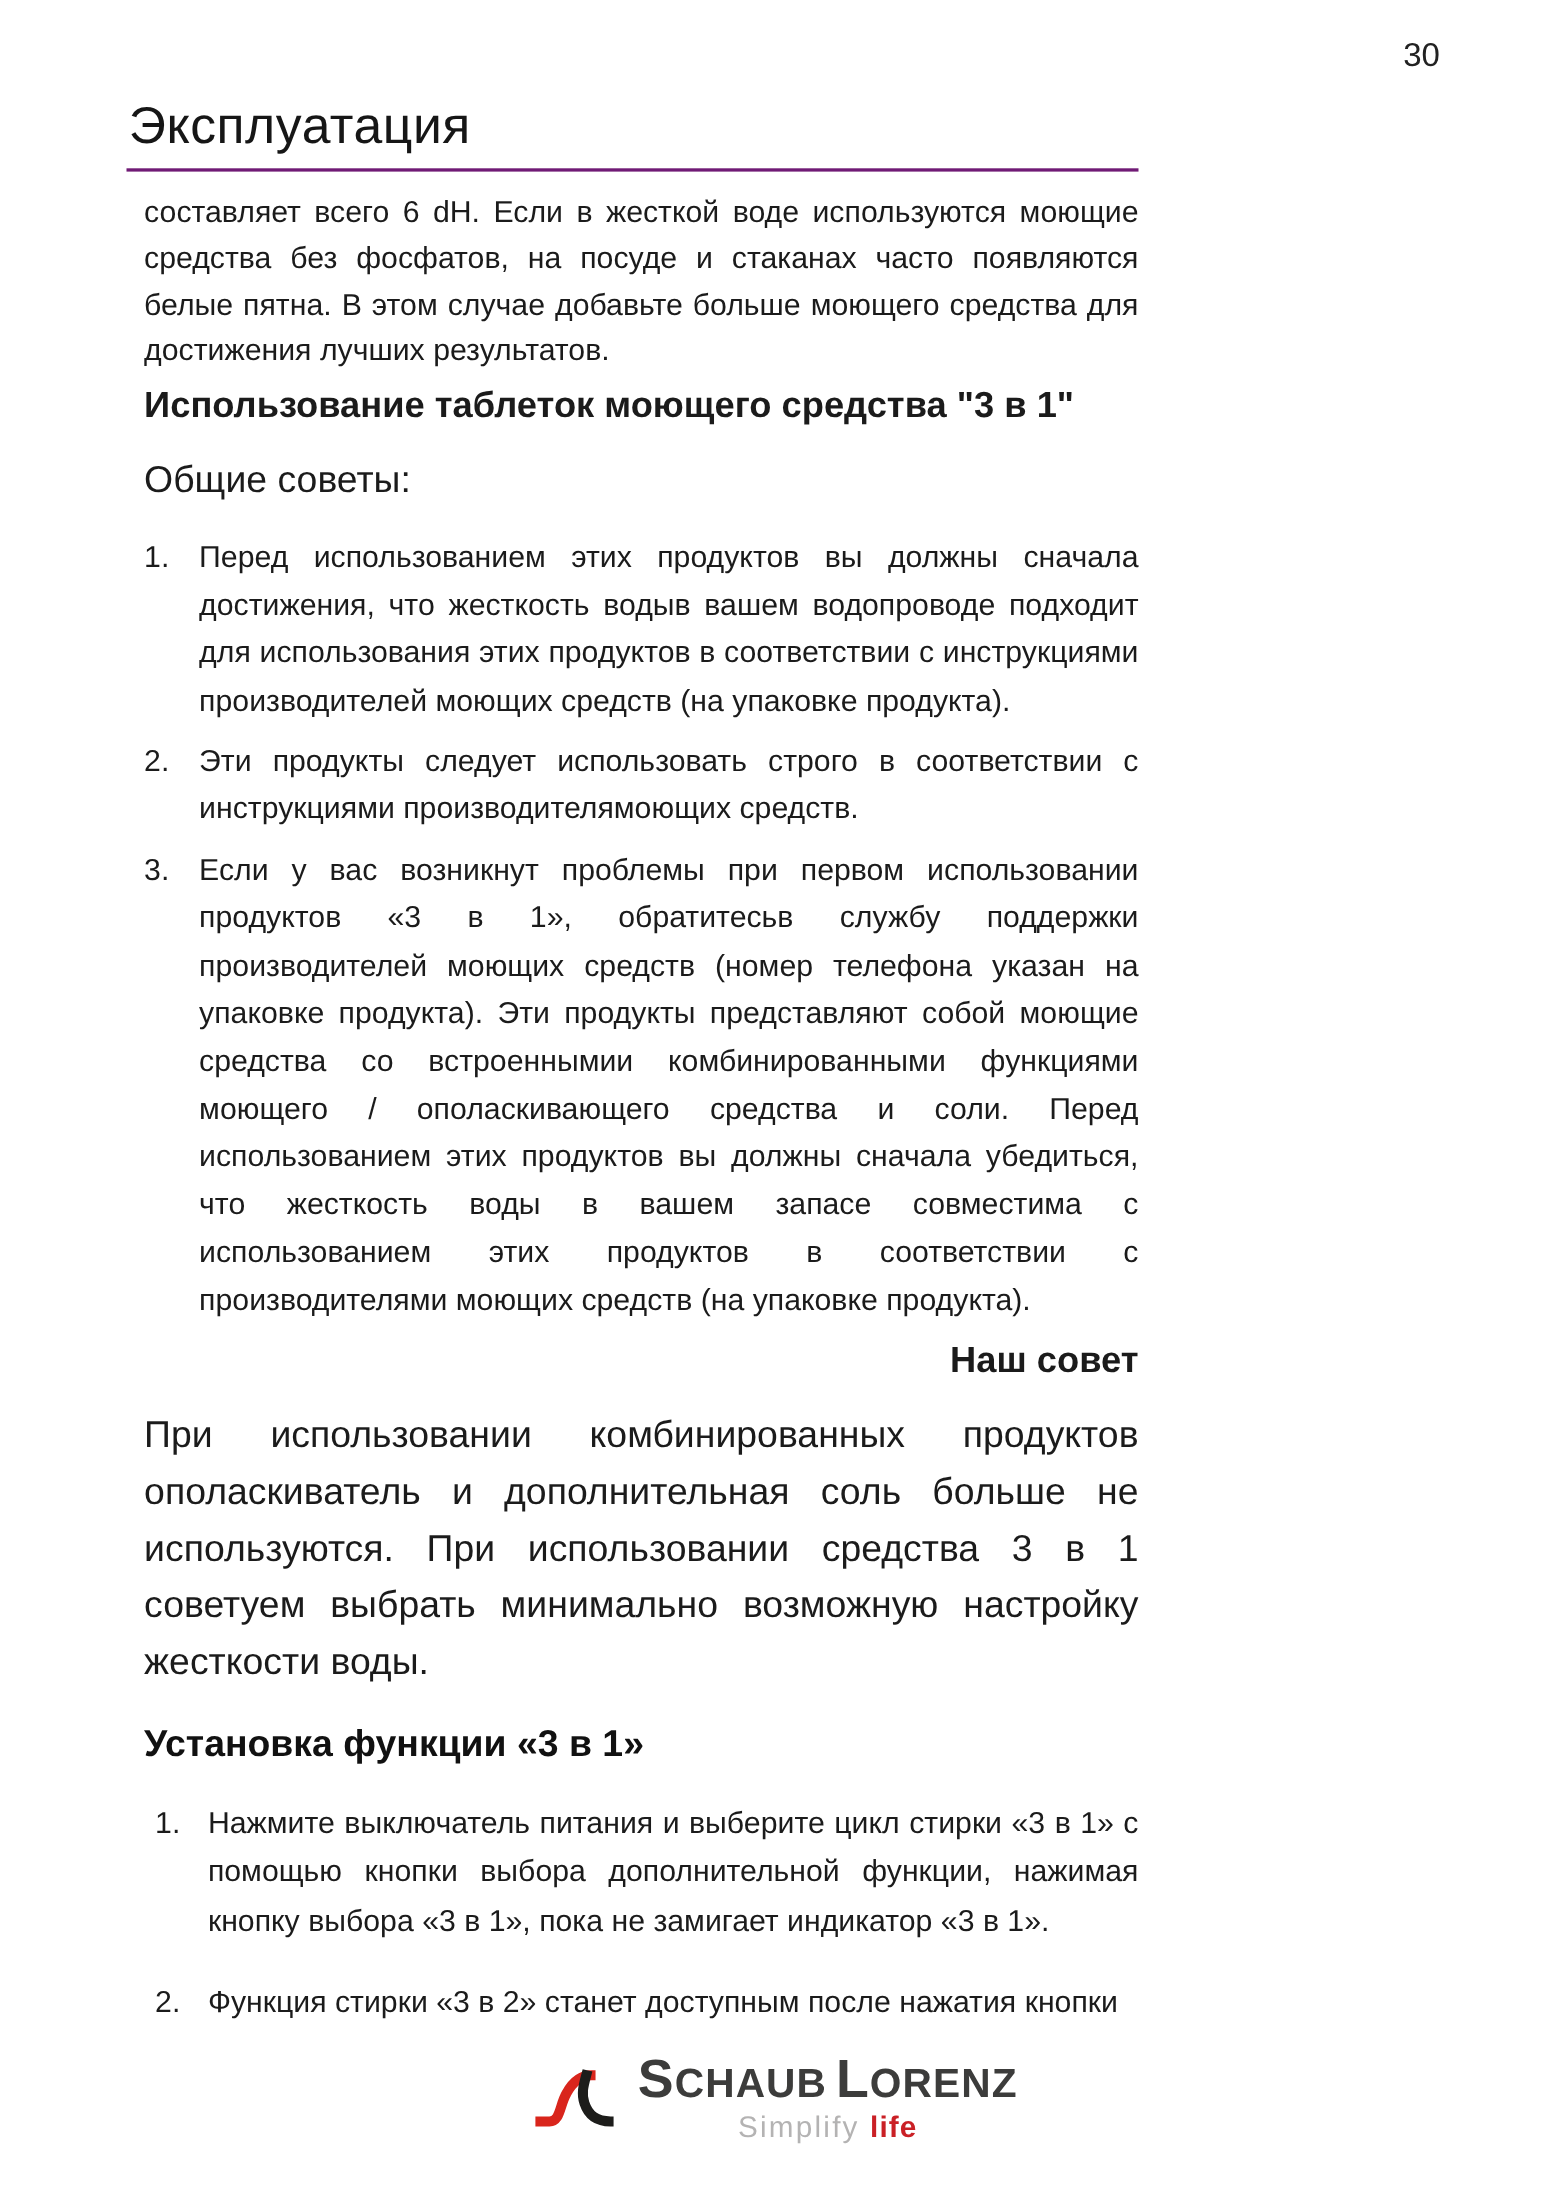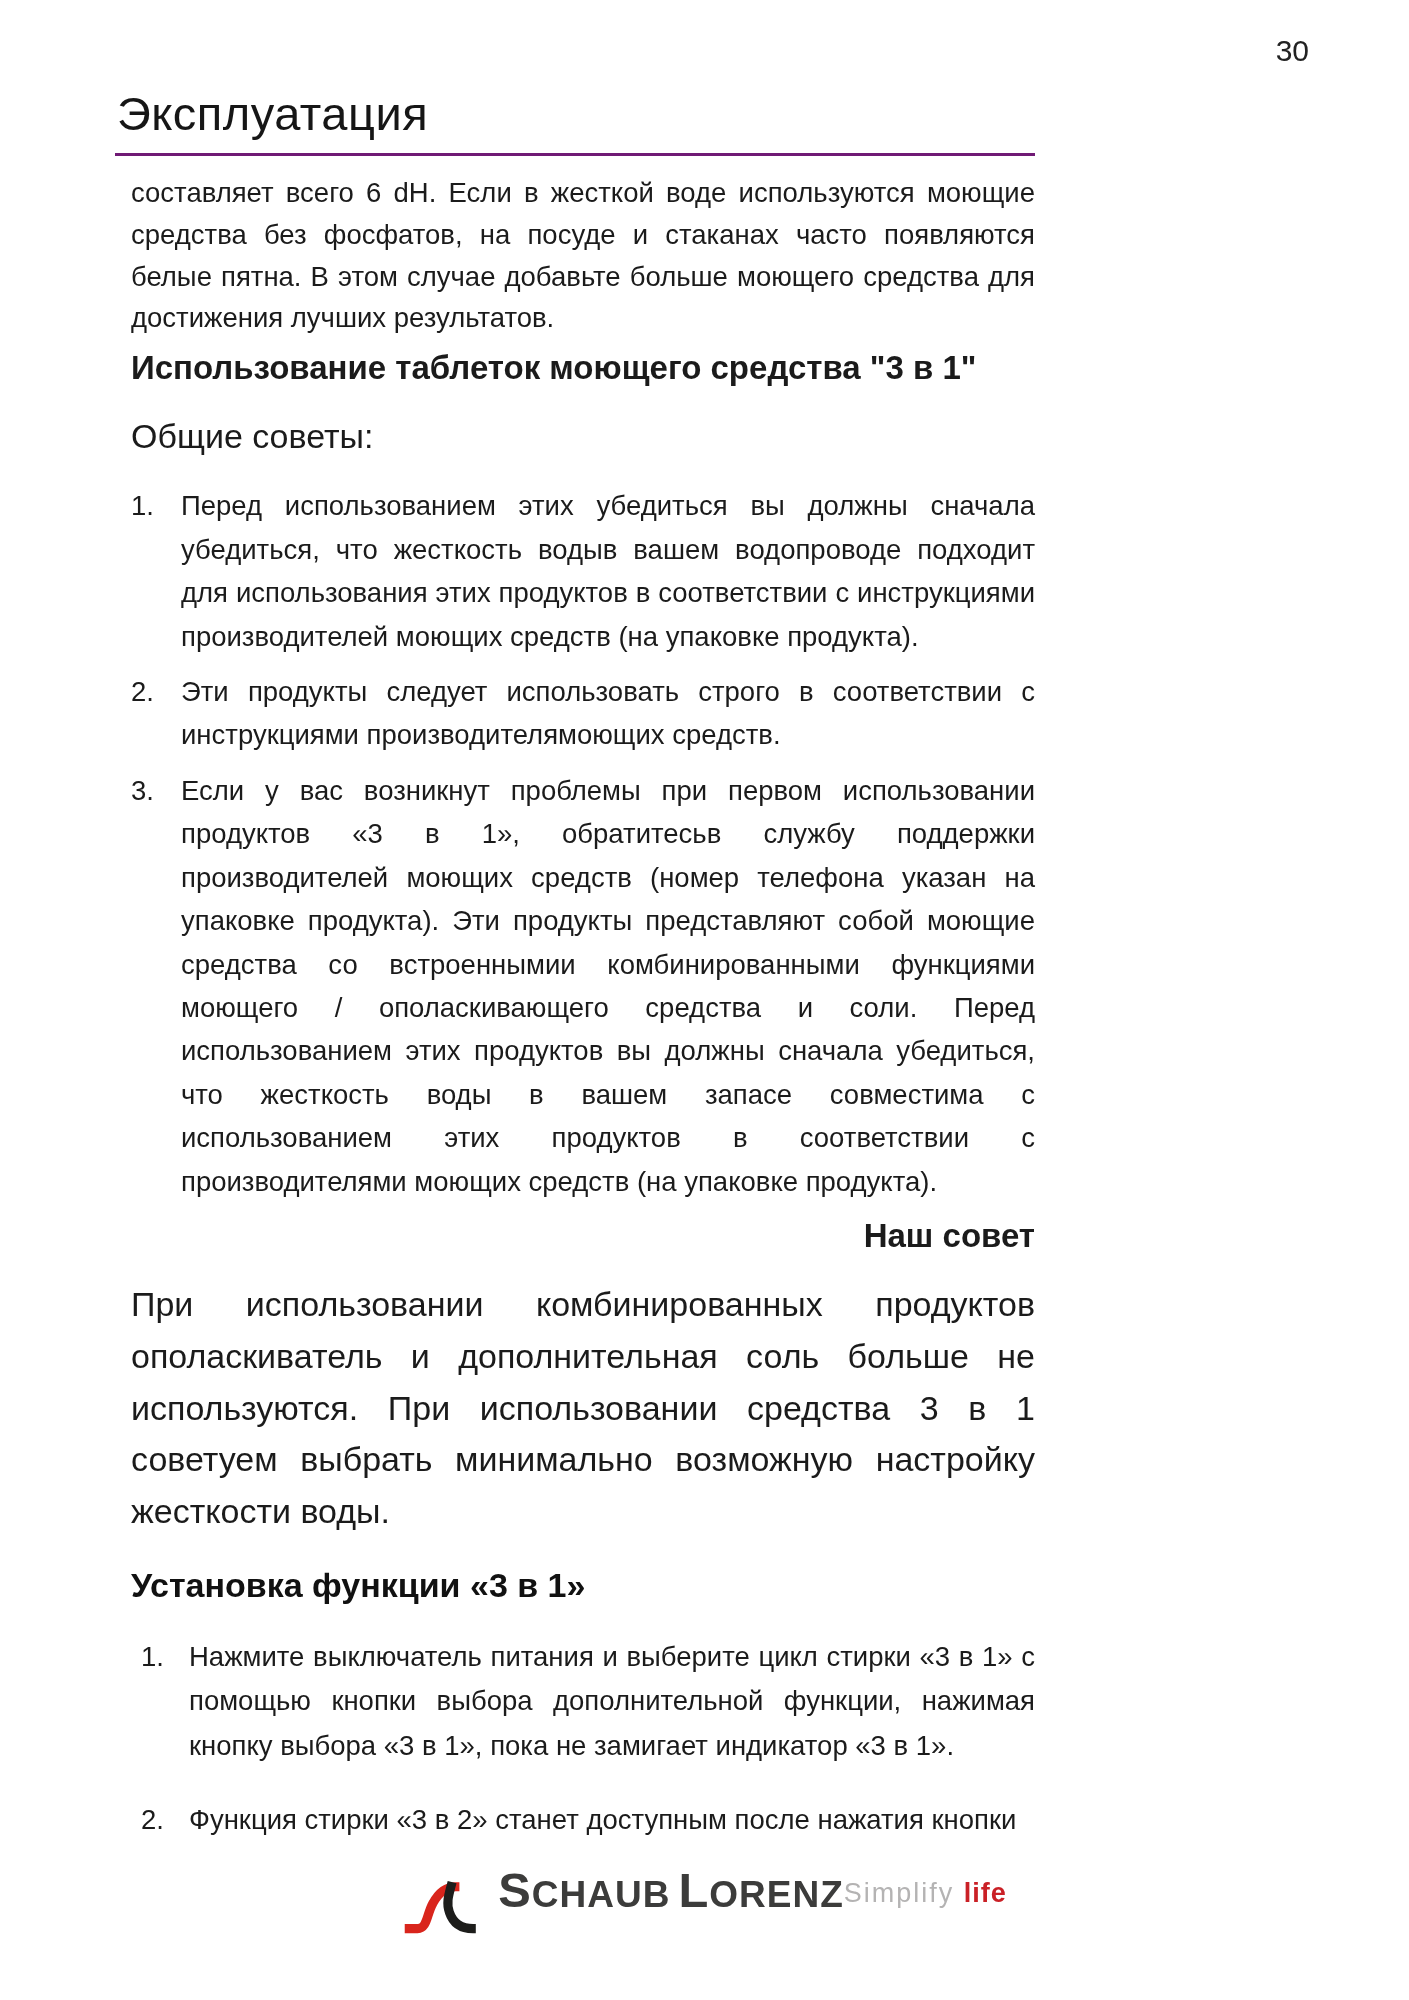--- a/index.html
+++ b/index.html
@@ -53,21 +53,21 @@
   }
   .steps{margin-left:26px;}
   .steps .num-item{margin-bottom:30px;line-height:1.62;}
   .steps .num-item .num{flex:0 0 48px;}
   .footer{
     position:absolute;left:0;top:1866px;width:1409px;
     display:flex;justify-content:center;align-items:flex-start;
     gap:14px;
   }
   .logo-mark{flex:0 0 auto;margin-top:4px;}
-  .brand-block{display:flex;flex-direction:row;align-items:center;}
+  .brand-block{display:flex;flex-direction:column;align-items:center;}
   .brand-line{
     font-weight:700;font-size:37px;color:#3c3c3b;
     letter-spacing:1px;white-space:nowrap;line-height:1;
   }
   .brand-word{display:inline-block;text-transform:uppercase;}
   .brand-word::first-letter{font-size:1.32em;}
   .brand-word + .brand-word{margin-left:8px;}
   .tagline{
     margin-top:6px;font-size:27px;letter-spacing:2px;
     color:#b4b3b3;line-height:1;
@@ -85,21 +85,21 @@
 
   <p class="body-text">составляет всего 6 dH. Если в жесткой воде используются моющие средства без фосфатов, на посуде и стаканах часто появляются белые пятна. В этом случае добавьте больше моющего средства для достижения лучших результатов.</p>
 
   <p class="bold-head">Использование таблеток моющего средства "3 в 1"</p>
 
   <p class="plain-label">Общие советы:</p>
 
   <div class="num-list">
     <div class="num-item">
       <span class="num">1.</span>
-      <span class="txt">Перед использованием этих убедиться вы должны сначала убедиться, что жесткость водыв вашем водопроводе подходит для использования этих продуктов в соответствии с инструкциями производителей моющих средств (на упаковке продукта).</span>
+      <span class="txt">Перед использованием этих продуктов вы должны сначала достижения, что жесткость водыв вашем водопроводе подходит для использования этих продуктов в соответствии с инструкциями производителей моющих средств (на упаковке продукта).</span>
     </div>
     <div class="num-item">
       <span class="num">2.</span>
       <span class="txt">Эти продукты следует использовать строго в соответствии с инструкциями производителямоющих средств.</span>
     </div>
     <div class="num-item">
       <span class="num">3.</span>
       <span class="txt">Если у вас возникнут проблемы при первом использовании продуктов «3 в 1», обратитесьв службу поддержки производителей моющих средств (номер телефона указан на упаковке продукта). Эти продукты представляют собой моющие средства со встроеннымии комбинированными функциями моющего / ополаскивающего средства и соли. Перед использованием этих продуктов вы должны сначала убедиться, что жесткость воды в вашем запасе совместима с использованием этих продуктов в соответствии с производителями моющих средств (на упаковке продукта).</span>
     </div>
   </div>

